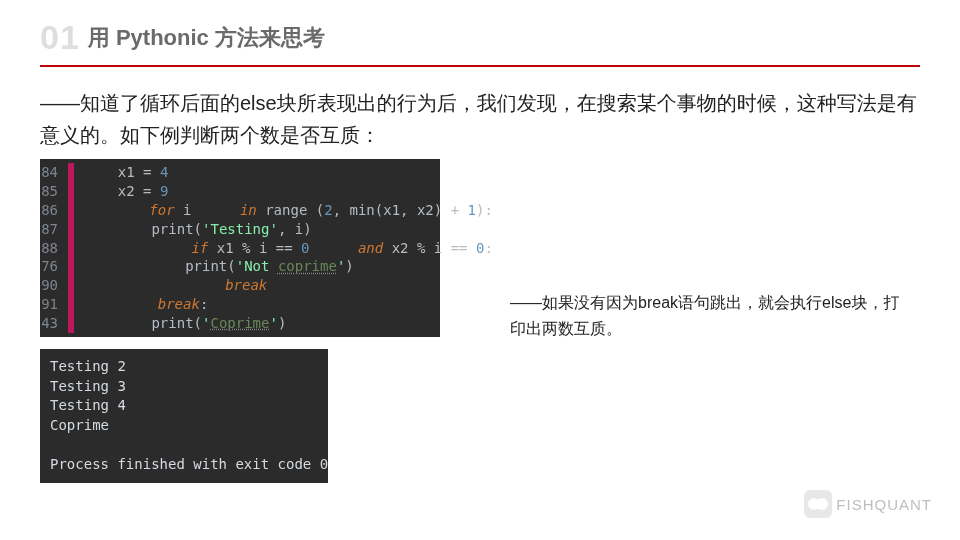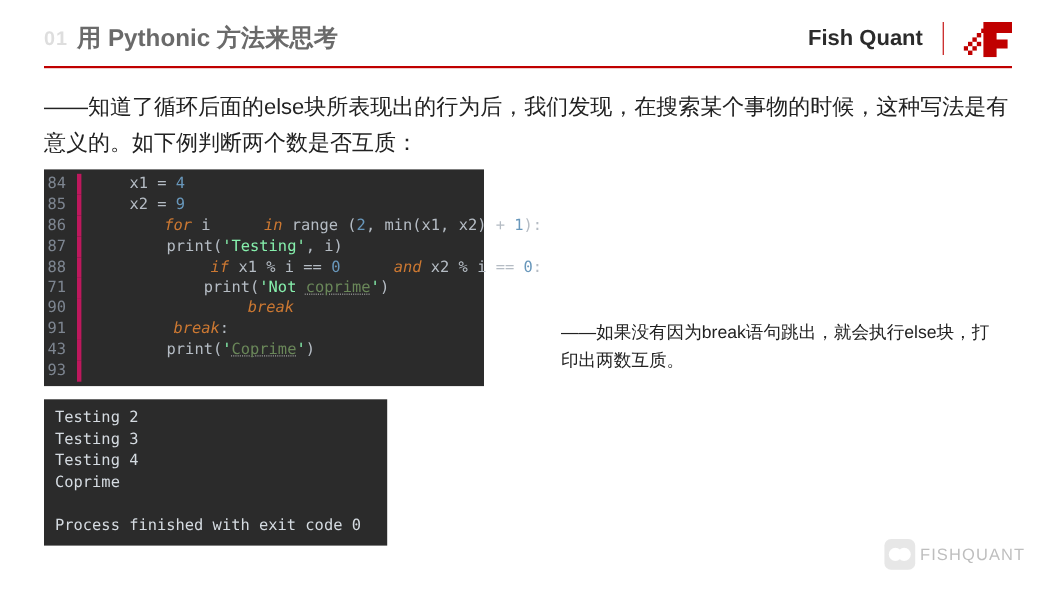--- a/index.html
+++ b/index.html
@@ -10,21 +10,21 @@
     font-family: "Microsoft YaHei", "PingFang SC", sans-serif;
     position: relative;
     overflow: hidden;
   }
   .header {
     display: flex;
     align-items: center;
     padding: 18px 40px 8px 40px;
   }
   .chapter-num {
-    font-size: 18px;
+    font-size: 34px;
     font-weight: 700;
     color: #dedede;
     margin-right: 8px;
     letter-spacing: 1px;
   }
   .chapter-title {
     font-size: 22px;
     font-weight: 700;
     color: #6a6a6a;
   }
@@ -70,21 +70,21 @@
     font-size: 14px;
     line-height: 1.35;
     padding: 4px 0;
   }
   .code-line { display: flex; white-space: pre; }
   .gutter {
     width: 34px;
     text-align: right;
     padding-right: 10px;
     color: #7d8590;
-    border-right: 4px solid #be185d;
+    border-right: 6px solid #be185d;
     flex-shrink: 0;
     user-select: none;
   }
   .code { padding-left: 10px; color: #b5bcc4; }
   .code .fg { color: #b5bcc4; }
   .code .kw { color: #cc7832; font-style: italic; margin-left: 40px; }
   .code .num { color: #6897bb; }
   .code .fn { color: #b5bcc4; }
   .code .str { color: #86efac; }
   .code .op { color: #b5bcc4; }
@@ -94,21 +94,21 @@
     left: 510px;
     top: 290px;
     width: 400px;
     font-size: 16px;
     color: #222;
     line-height: 1.6;
   }
   .output-block {
     background: #2b2b2b;
     margin: 8px 0 0 40px;
-    width: 312px;
+    width: 288px;
     font-family: "Consolas", "Menlo", monospace;
     font-size: 14px;
     line-height: 1.4;
     color: #d5dbe1;
     padding: 8px 10px;
     white-space: pre;
   }
   .watermark {
     position: absolute;
     right: 28px;
@@ -136,55 +136,35 @@
   }
   .wm-icon::before { width:12px; height:12px; left:4px; top:8px; }
   .wm-icon::after  { width:12px; height:12px; right:4px; top:8px; }
 </style>
 </head>
 <body>
 
 <div class="header">
   <span class="chapter-num">01</span>
   <span class="chapter-title">用 Pythonic 方法来思考</span>
-  <div class="brand-wrap">
-    <span class="brand-text">Fish Quant</span>
-    <div class="brand-divider"></div>
-    <div class="logo">
-      <svg viewBox="0 0 44 34">
-        <g fill="#c00000">
-          <rect x="0" y="24" width="4" height="4"></rect>
-          <rect x="4" y="20" width="4" height="4"></rect>
-          <rect x="8" y="16" width="4" height="4"></rect>
-          <rect x="4" y="28" width="4" height="4"></rect>
-          <rect x="8" y="24" width="4" height="4"></rect>
-          <rect x="12" y="20" width="4" height="4"></rect>
-          <rect x="12" y="12" width="4" height="4"></rect>
-          <rect x="16" y="8" width="4" height="4"></rect>
-          <path d="M18 2 L44 2 L44 12 L30 12 L30 18 L40 18 L40 26 L30 26 L30 34 L18 34 Z"></path>
-        </g>
-      </svg>
-    </div>
-  </div>
 </div>
 <div class="rule"></div>
 
 <p class="body-text indent">——知道了循环后面的else块所表现出的行为后，我们发现，在搜索某个事物的时候，这种写法是有意义的。如下例判断两个数是否互质：</p>
 
 <div class="code-block" id="code-block">
     <div class="code-line"><span class="gutter">84</span><span class="code"><span class="fg">    x1 </span><span class="op">= </span><span class="num">4</span></span></div>
     <div class="code-line"><span class="gutter">85</span><span class="code"><span class="fg">    x2 </span><span class="op">= </span><span class="num">9</span></span></div>
     <div class="code-line"><span class="gutter">86</span><span class="code"><span class="fg">   </span><span class="kw">for</span><span class="fg"> i </span><span class="kw">in</span><span class="fg"> </span><span class="fn">range</span><span class="fg"> (</span><span class="num">2</span><span class="fg">, </span><span class="fn">min</span><span class="fg">(x1, x2) </span><span class="op">+ </span><span class="num">1</span><span class="fg">)</span><span class="op">:</span></span></div>
     <div class="code-line"><span class="gutter">87</span><span class="code"><span class="fg">        </span><span class="fn">print</span><span class="fg">(</span><span class="str">'Testing'</span><span class="fg">, i)</span></span></div>
     <div class="code-line"><span class="gutter">88</span><span class="code"><span class="fg">        </span><span class="kw">if</span><span class="fg"> x1 </span><span class="op">% </span><span class="fg">i </span><span class="op">== </span><span class="num">0</span><span class="fg"> </span><span class="kw">and</span><span class="fg"> x2 </span><span class="op">% </span><span class="fg">i </span><span class="op">== </span><span class="num">0</span><span class="op">:</span></span></div>
-    <div class="code-line"><span class="gutter">71</span><span class="code"><span class="fg">            </span><span class="fn">print</span><span class="fg">(</span><span class="str">'Not </span><span class="strU">coprime</span><span class="str">'</span><span class="fg">)</span></span></div>
+    <div class="code-line"><span class="gutter">76</span><span class="code"><span class="fg">            </span><span class="fn">print</span><span class="fg">(</span><span class="str">'Not </span><span class="strU">coprime</span><span class="str">'</span><span class="fg">)</span></span></div>
     <div class="code-line"><span class="gutter">90</span><span class="code"><span class="fg">            </span><span class="kw">break</span></span></div>
     <div class="code-line"><span class="gutter">91</span><span class="code"><span class="fg">    </span><span class="kw">break</span><span class="op">:</span></span></div>
     <div class="code-line"><span class="gutter">43</span><span class="code"><span class="fg">        </span><span class="fn">print</span><span class="fg">(</span><span class="str">'</span><span class="strU">Coprime</span><span class="str">'</span><span class="fg">)</span></span></div>
-    <div class="code-line"><span class="gutter">93</span><span class="code"><span class="fg"> </span></span></div>
   </div>
 
 <div class="side-note">——如果没有因为break语句跳出，就会执行else块，打印出两数互质。</div>
 
 <pre class="output-block">Testing 2
 Testing 3
 Testing 4
 Coprime
 
 Process finished with exit code 0</pre>

